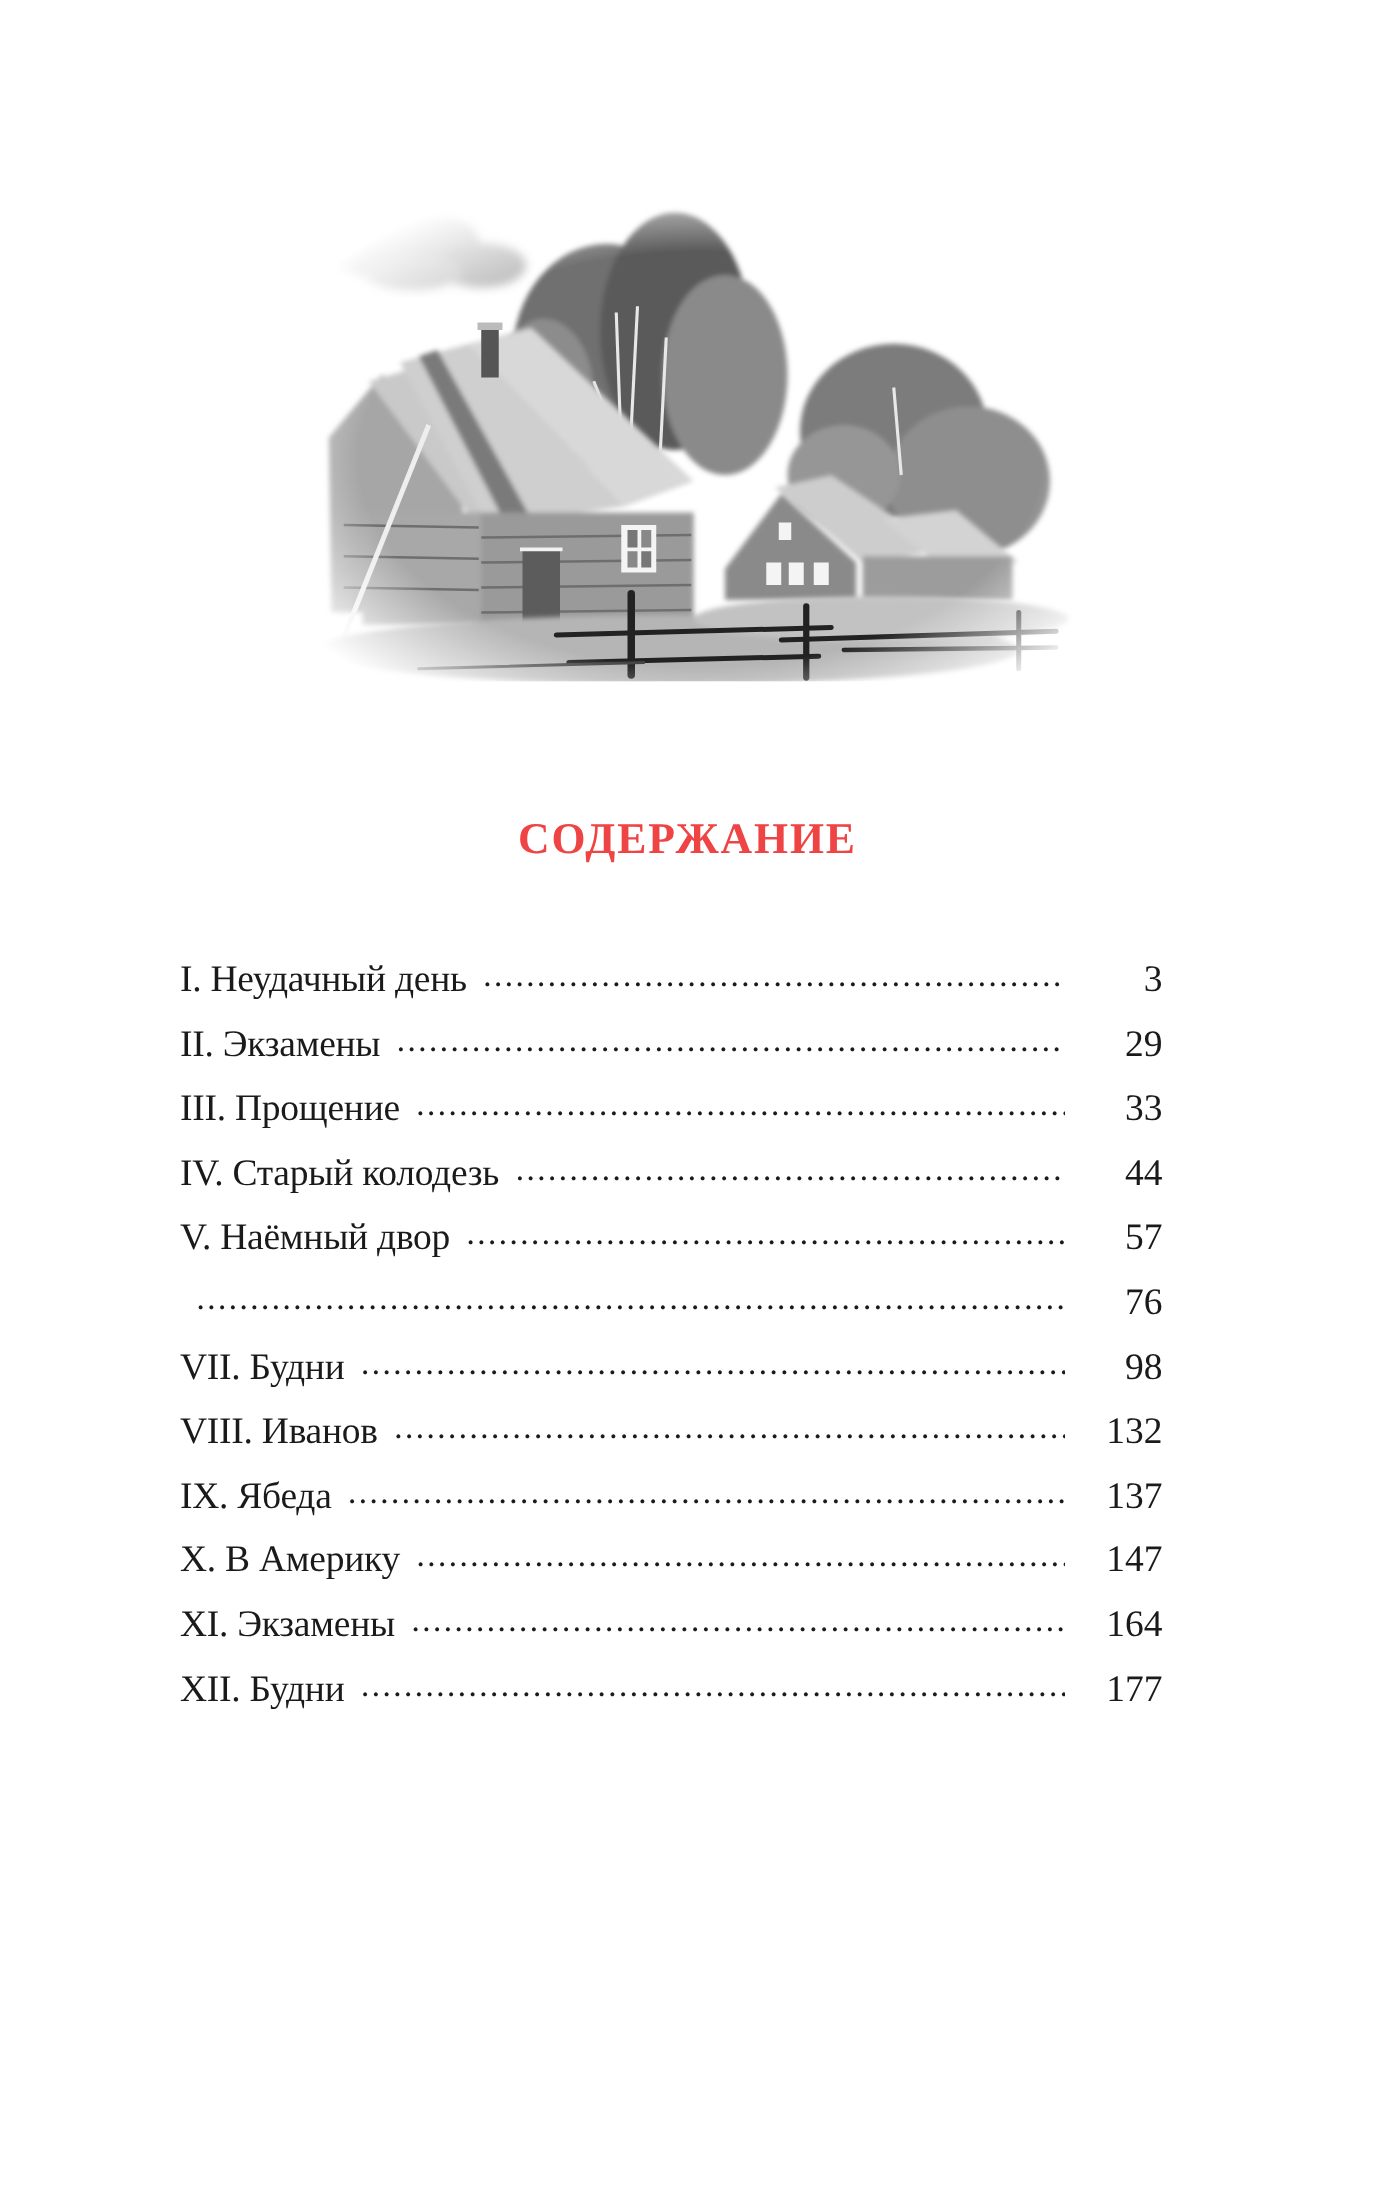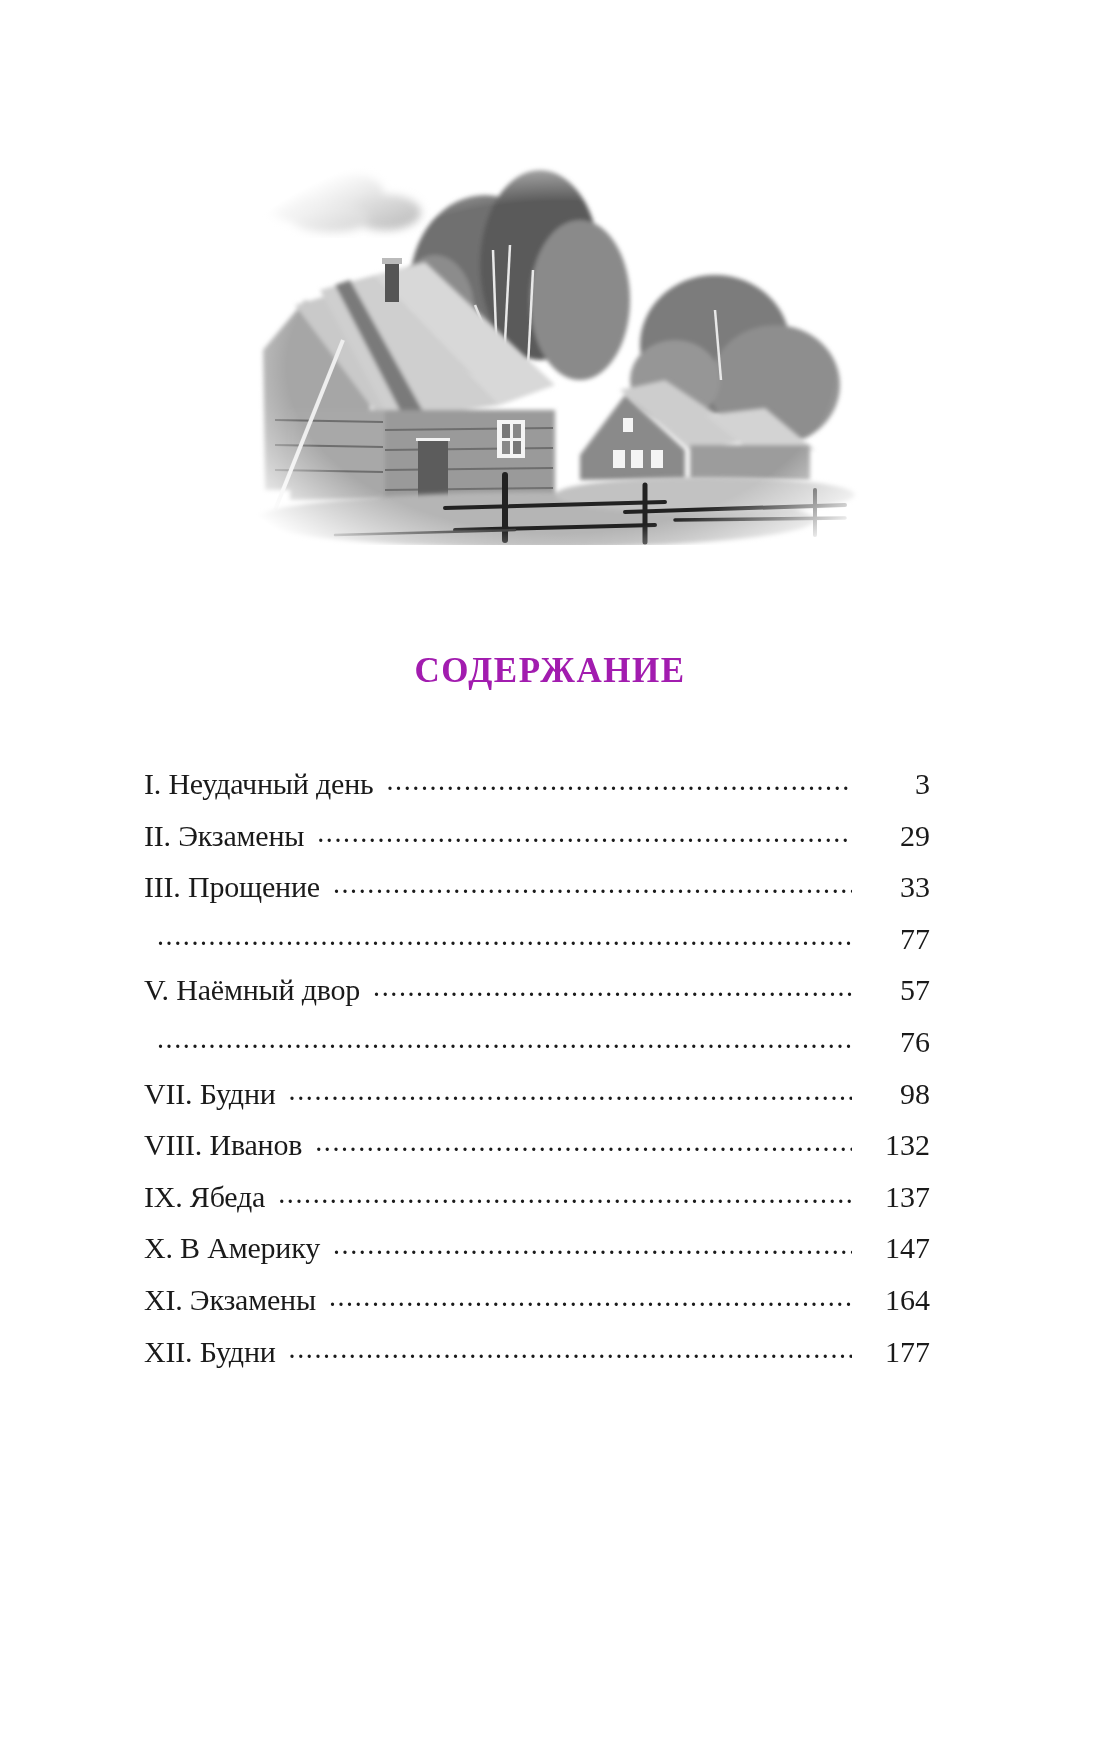--- a/index.html
+++ b/index.html
@@ -29,21 +29,21 @@
     }
     .toc-heading {
       position: absolute;
       left: 0;
       width: 1100px;
       top: 628px;
       text-align: center;
       font-weight: bold;
       font-size: 35px;
       letter-spacing: 1.5px;
-      color: #a21caf;
+      color: #ef4444;
     }
     .toc-list {
       position: absolute;
       left: 144px;
       top: 764px;
       width: 786px;
       margin: 0;
       padding: 0;
       list-style: none;
     }
@@ -203,22 +203,23 @@
     <span class="toc-title">II. Экзамены</span>
     <span class="toc-leader">..................................................................................</span>
     <span class="toc-page">29</span>
   </li>
   <li class="toc-row">
     <span class="toc-title">III. Прощение</span>
     <span class="toc-leader">..................................................................................</span>
     <span class="toc-page">33</span>
   </li>
   <li class="toc-row">
-    <span class="toc-leader">..................................................................................</span>
-    <span class="toc-page">77</span>
+    <span class="toc-title">IV. Старый колодезь</span>
+    <span class="toc-leader">..................................................................................</span>
+    <span class="toc-page">44</span>
   </li>
   <li class="toc-row">
     <span class="toc-title">V. Наёмный двор</span>
     <span class="toc-leader">..................................................................................</span>
     <span class="toc-page">57</span>
   </li>
   <li class="toc-row">
     <span class="toc-leader">..................................................................................</span>
     <span class="toc-page">76</span>
   </li>

